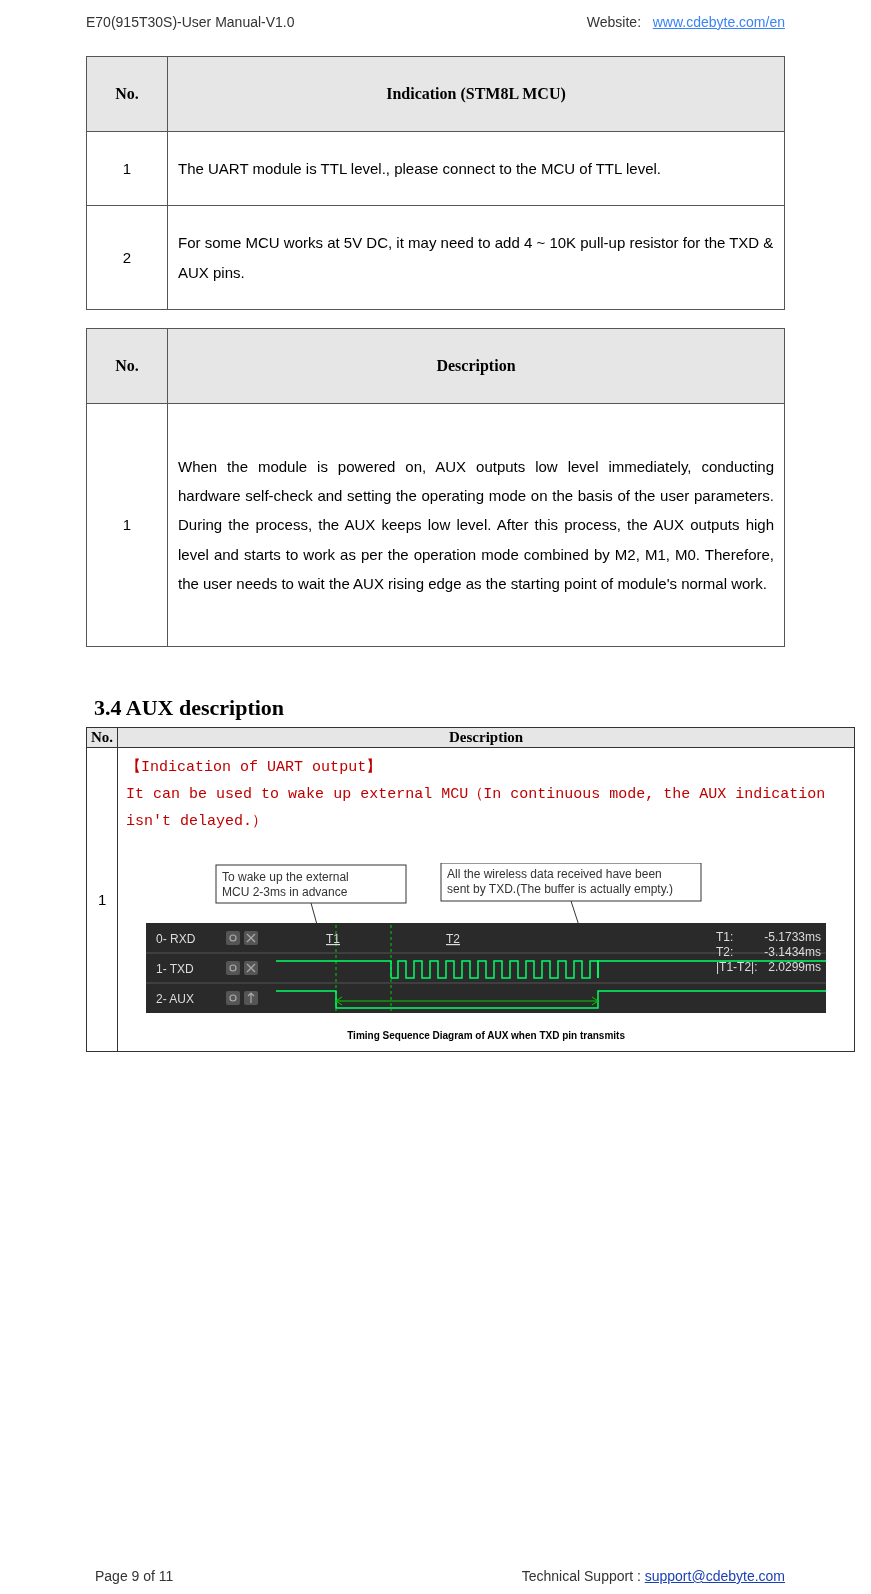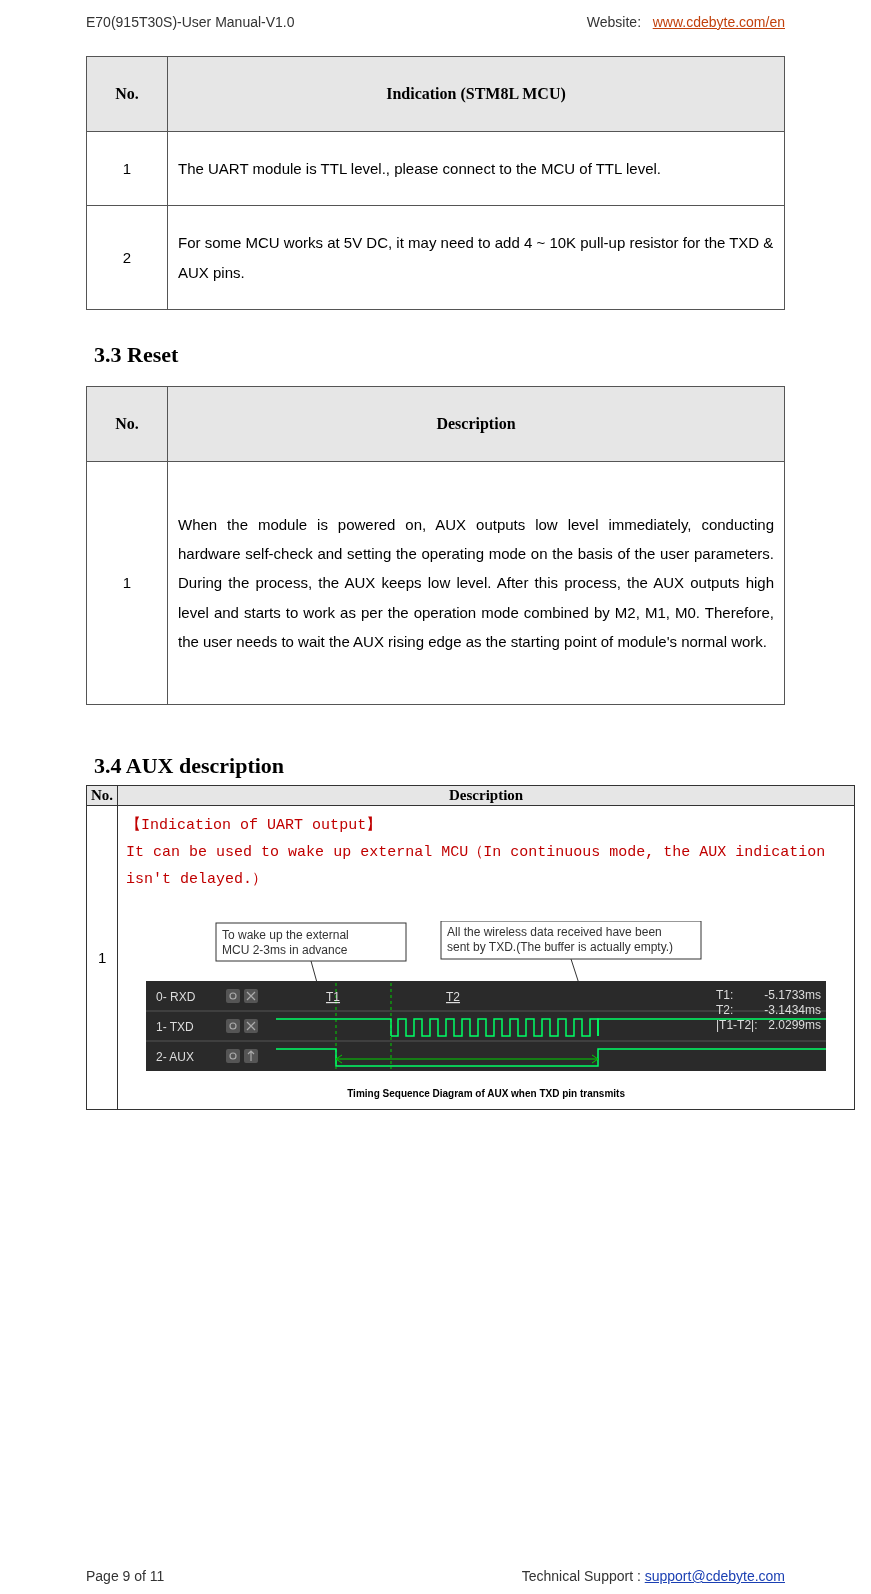--- a/index.html
+++ b/index.html
@@ -18,21 +18,21 @@
     padding: 10px 20px 40px 20px;
   }
   .topbar {
     display: flex;
     justify-content: space-between;
     font-family: Arial, Helvetica, sans-serif;
     font-size: 14px;
     color: #333;
     padding: 4px 0 8px 0;
   }
-  .topbar .right a { color: #c2410c; text-decoration: underline; }
+  .topbar .right a { color: #3b82f6; text-decoration: underline; }
   table.doc {
     width: 100%;
     border-collapse: collapse;
     margin-top: 18px;
     font-family: Arial, Helvetica, sans-serif;
     font-size: 15px;
   }
   table.doc th, table.doc td {
     border: 1px solid #555;
     padding: 22px 10px;
@@ -80,21 +80,21 @@
   .diagram-caption {
     text-align: center;
     font-weight: bold;
     font-family: Arial, Helvetica, sans-serif;
     font-size: 10px;
     margin-top: 2px;
   }
   .footer {
     position: absolute;
     bottom: 10px;
-    left: 20px;
+    left: 29px;
     right: 20px;
     display: flex;
     justify-content: space-between;
     font-family: Arial, Helvetica, sans-serif;
     font-size: 14px;
     color: #333;
   }
   .footer a { color: #1a3fb3; text-decoration: underline; }
 </style>
 </head>
@@ -122,21 +122,20 @@
         <td class="no">1</td>
         <td class="desc">The UART module is TTL level., please connect to the MCU of TTL level.</td>
       </tr>
       <tr>
         <td class="no">2</td>
         <td class="desc">For some MCU works at 5V DC, it may need to add 4 ~ 10K pull-up resistor for the TXD &amp; AUX pins.</td>
       </tr>
     </tbody>
   </table>
 
-  <h2 class="section">3.3 Reset</h2>
 
   <table class="doc reset">
     <thead>
       <tr>
         <th class="no">No.</th>
         <th>Description</th>
       </tr>
     </thead>
     <tbody>
       <tr>

